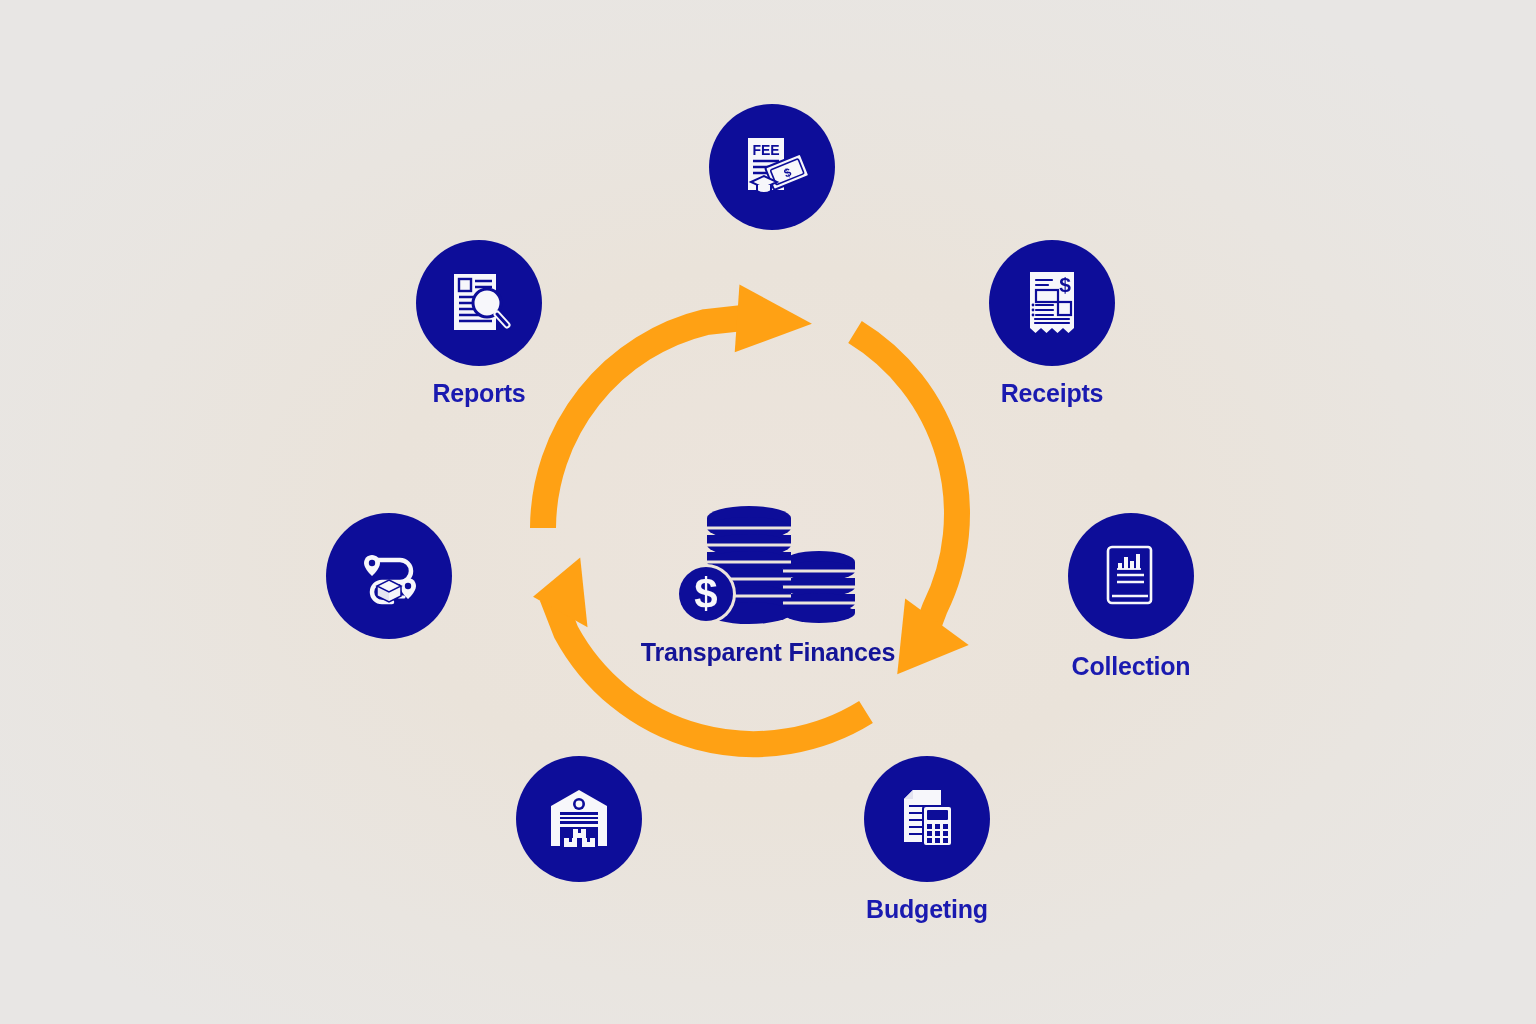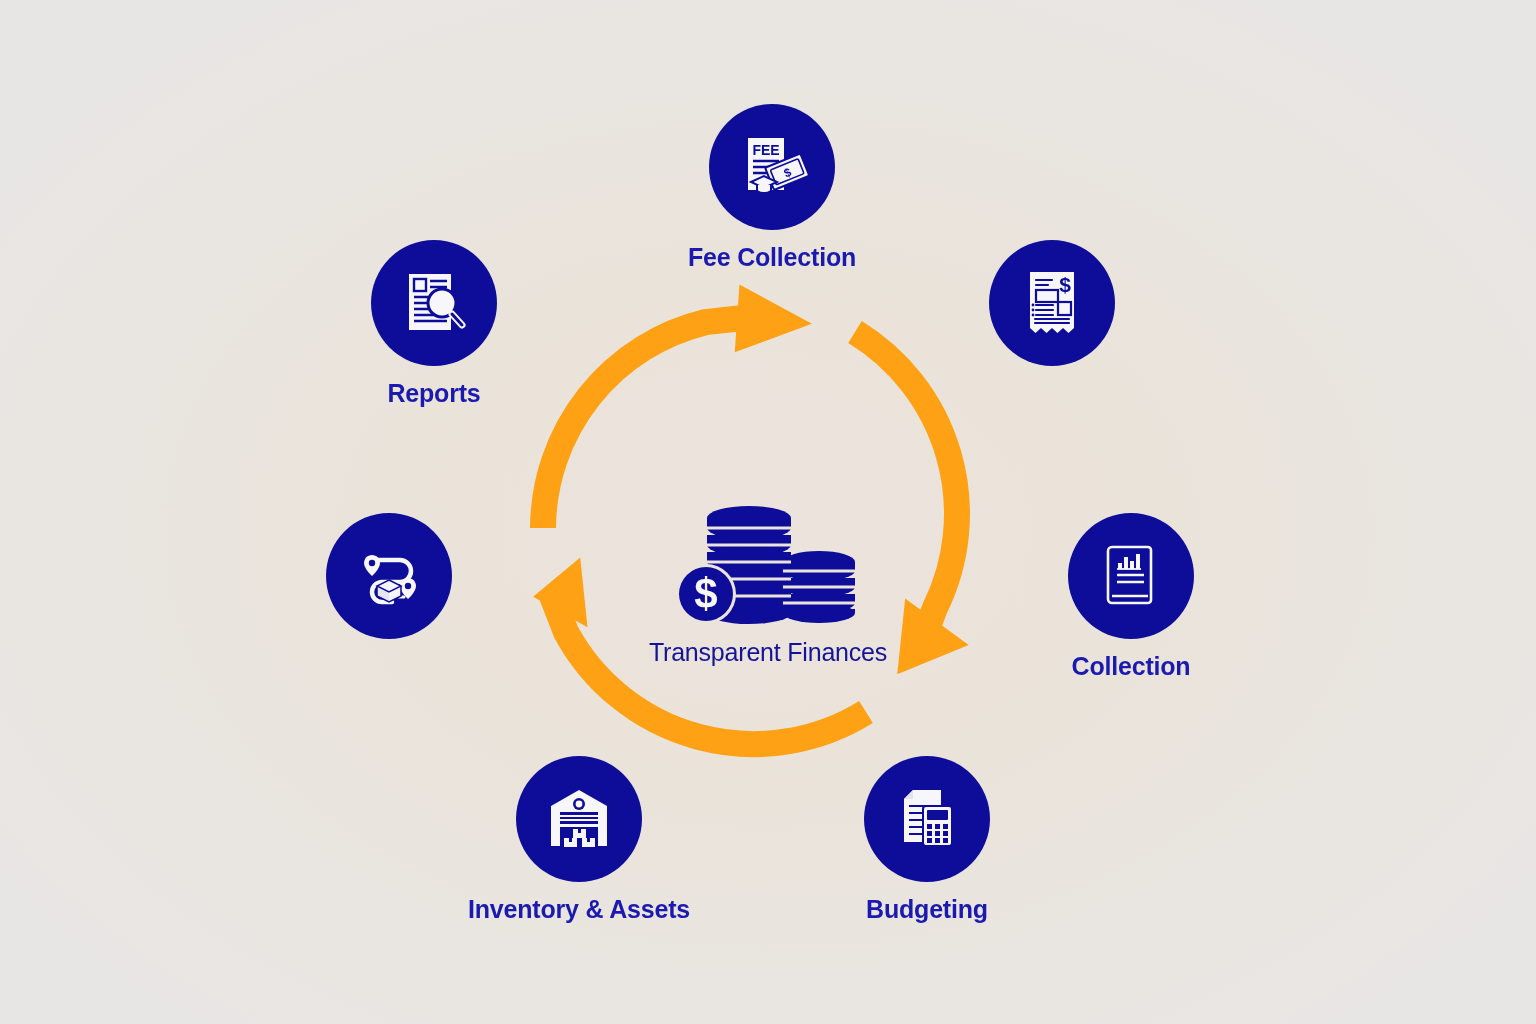--- a/index.html
+++ b/index.html
@@ -38,21 +38,21 @@
   }
   .center-icon {
     display: block;
     margin: 0 auto;
     width: 190px;
     height: 130px;
   }
   .center-label {
     margin-top: 4px;
     font-size: 25px;
-    font-weight: normal;
+    font-weight: bold;
     color: #141498;
     letter-spacing: -0.2px;
     white-space: nowrap;
   }
 
   
   .node {
     position: absolute;
     width: 300px;
     margin-left: -150px;
@@ -150,21 +150,20 @@
         </g>
         <g transform="rotate(-22 52 44)">
           <rect x="34" y="30" width="38" height="24" rx="2" fill="#f7f7fb" stroke="#0d0d99" stroke-width="2"></rect>
           <rect x="38" y="34" width="30" height="16" rx="1.5" fill="none" stroke="#0d0d99" stroke-width="1.6"></rect>
           <text x="53" y="47" font-family="'Liberation Sans', sans-serif" font-size="12" font-weight="bold" fill="#0d0d99" text-anchor="middle">$</text>
         </g>
         <path d="M16 52 l13 -6 l13 6 l-13 6 z" fill="#f7f7fb" stroke="#0d0d99" stroke-width="2"></path>
         <path d="M22 55 v6 q7 4 14 0 v-6" fill="#f7f7fb" stroke="#0d0d99" stroke-width="2"></path>
       </svg>
     </div>
-    <div class="node-label">Fee Collection</div>
   </div>
 
   <div class="node" style="left:1052px; top:240px;">
     <div class="badge">
       <svg width="74" height="74" viewBox="0 0 74 74">
         <path d="M15 6 h44 v56 l-5.5 5 l-5.5 -5 l-5.5 5 l-5.5 -5 l-5.5 5 l-5.5 -5 l-5.5 5 l-5.5 -5 z" fill="#f7f7fb"></path>
         <g stroke="#0d0d99" stroke-width="2.2" stroke-linecap="round">
           <path d="M21 14 h16 M21 19 h12"></path>
           <path d="M21 44 h17 M21 49 h17 M21 39 h17"></path>
           <path d="M20 53 h34 M20 57 h34"></path>
@@ -172,20 +171,21 @@
         <g fill="#0d0d99">
             <circle cx="18" cy="39" r="1.4"></circle>
             <circle cx="18" cy="44" r="1.4"></circle>
             <circle cx="18" cy="49" r="1.4"></circle>
           </g>
         <rect x="21" y="24" width="22" height="12" fill="none" stroke="#0d0d99" stroke-width="2.2"></rect>
         <rect x="43" y="36" width="13" height="13" fill="none" stroke="#0d0d99" stroke-width="2.2"></rect>
         <text x="50" y="26" font-family="'Liberation Sans', sans-serif" font-size="21" font-weight="bold" fill="#0d0d99" text-anchor="middle">$</text>
       </svg>
     </div>
+    <div class="node-label">Receipts</div>
   </div>
 
   <div class="node" style="left:1131px; top:513px;">
     <div class="badge">
       <svg width="74" height="74" viewBox="0 0 74 74">
         <path d="M18 8 h36 a3 3 0 0 1 3 3 v50 a3 3 0 0 1 -3 3 h-36 a4 4 0 0 1 -4 -4 v-48 a4 4 0 0 1 4 -4 z" fill="none" stroke="#f7f7fb" stroke-width="2.6"></path>
         <path d="M18 57 h36" stroke="#f7f7fb" stroke-width="2.6" fill="none"></path>
         <path d="M23 36 h27 M23 43 h27" stroke="#f7f7fb" stroke-width="2.4"></path>
         <g fill="#f7f7fb">
           <rect x="24" y="24" width="4" height="6"></rect>
@@ -241,21 +241,20 @@
           <rect x="23" y="57" width="13" height="9"></rect>
           <rect x="41" y="57" width="13" height="9"></rect>
         </g>
         <g fill="#0d0d99">
           <rect x="37" y="48" width="3" height="4"></rect>
           <rect x="28" y="57" width="3" height="4"></rect>
           <rect x="46" y="57" width="3" height="4"></rect>
         </g>
       </svg>
     </div>
-    <div class="node-label">Inventory &amp; Assets</div>
   </div>
 
   <div class="node" style="left:389px; top:513px;">
     <div class="badge">
       <svg width="76" height="76" viewBox="0 0 76 76">
         <path d="M21 22 h28 a11 11 0 0 1 0 22 h-18 a10 10 0 0 0 0 20 h10" fill="none" stroke="#f7f7fb" stroke-width="4.5" stroke-linecap="round"></path>
         <path d="M21 17 c4.5 0 8 3.6 8 8 c0 6 -8 13 -8 13 s-8 -7 -8 -13 c0 -4.4 3.5 -8 8 -8 z" fill="#f7f7fb"></path>
         <circle cx="21" cy="25" r="3.2" fill="#0d0d99"></circle>
         <path d="M57 40 c4.5 0 8 3.6 8 8 c0 6 -8 13 -8 13 s-8 -7 -8 -13 c0 -4.4 3.5 -8 8 -8 z" fill="#f7f7fb"></path>
         <circle cx="57" cy="48" r="3.2" fill="#0d0d99"></circle>
@@ -263,21 +262,21 @@
         <g>
           <path d="M38 42 l12 6 l-12 6 l-12 -6 z" fill="#f7f7fb"></path>
           <path d="M26 48 v10 l12 6 v-10 z" fill="#e6e6f2"></path>
           <path d="M50 48 v10 l-12 6 v-10 z" fill="#f7f7fb"></path>
           <path d="M38 42 l12 6 l-12 6 l-12 -6 z M26 48 v10 l12 6 l12 -6 v-10" fill="none" stroke="#0d0d99" stroke-width="1.5"></path>
         </g>
       </svg>
     </div>
   </div>
 
-  <div class="node" style="left:434px; top:240px;">
+  <div class="node" style="left:479px; top:240px;">
     <div class="badge">
       <svg width="74" height="74" viewBox="0 0 74 74">
         <rect x="12" y="8" width="42" height="56" fill="#f7f7fb"></rect>
         <rect x="17" y="13" width="12" height="12" fill="none" stroke="#0d0d99" stroke-width="2.4"></rect>
         <g stroke="#0d0d99" stroke-width="2.4">
           <path d="M33 15 h17 M33 21 h17"></path>
           <path d="M17 31 h33 M17 37 h33 M17 43 h33 M17 49 h33 M17 55 h33"></path>
         </g>
         <circle cx="45" cy="37" r="14" fill="#f7f7fb" stroke="#0d0d99" stroke-width="3"></circle>
         <path d="M55 48 l10 11" stroke="#f7f7fb" stroke-width="7" stroke-linecap="round"></path>

